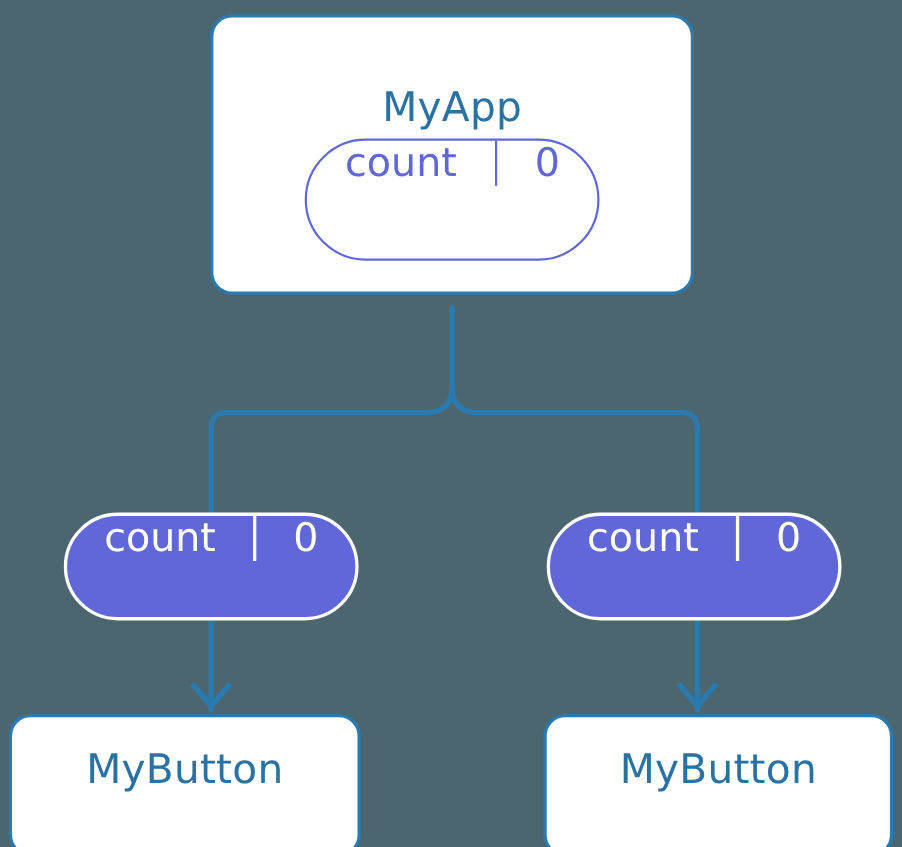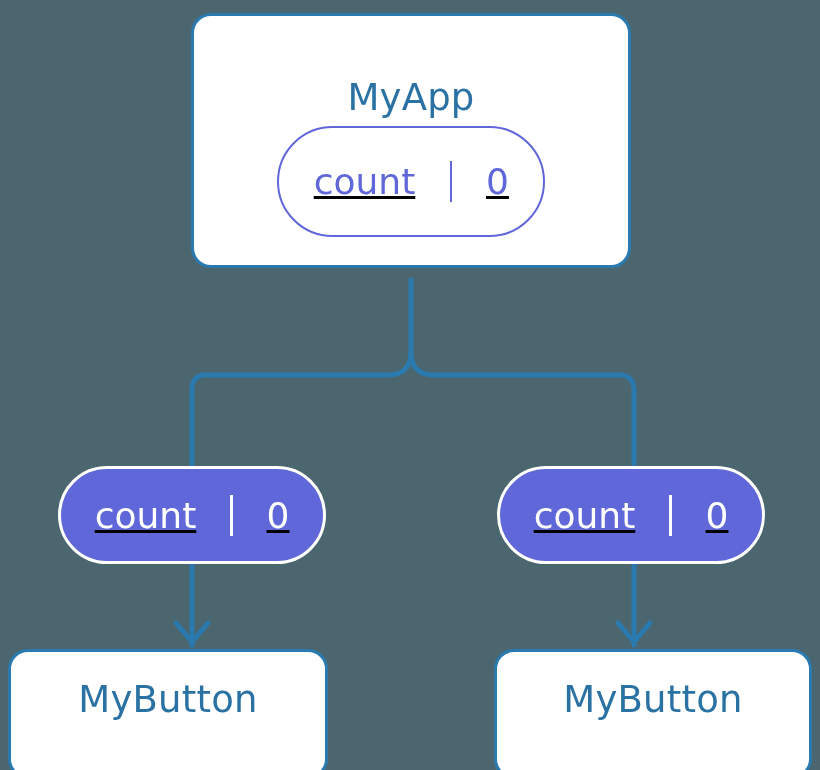--- a/index.html
+++ b/index.html
@@ -70,25 +70,24 @@
     height: 130px;
   }
   .btn-title {
     top: 26px;
   }
 
   
   .pill {
     position: absolute;
     display: flex;
-    align-items: center;
+    align-items: flex-start;
     box-sizing: border-box;
     border-radius: 999px;
     overflow: hidden;
-    text-decoration: underline;
   }
   .pill-key,
   .pill-val {
     display: flex;
     align-items: center;
     justify-content: center;
     font-size: 36px;
     font-weight: 400;
     box-sizing: border-box;
     white-space: nowrap;

